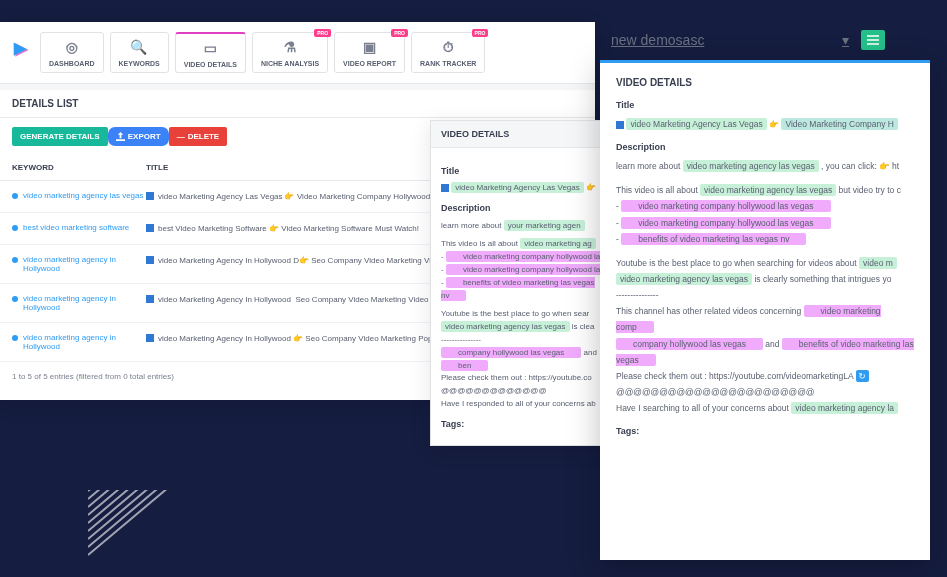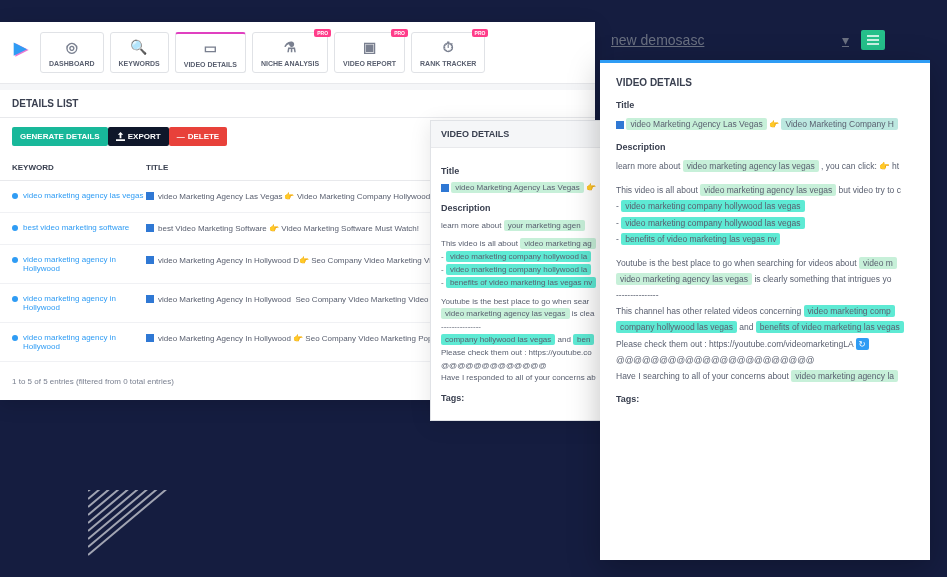--- a/index.html
+++ b/index.html
@@ -9,46 +9,46 @@
 .logo { width:20px; height:20px; margin-top:8px; }
 .nav-tabs { display:flex; gap:6px; }
 .nav-tab { background:#fff; border:1px solid #e0e2e6; border-radius:3px; padding:6px 8px 4px; text-align:center; min-width:56px; cursor:pointer; position:relative; font-size:7px; color:#5a6070; font-weight:600; }
 .nav-tab.active { border-top:2px solid #e040c0; }
 .nav-tab .ico { width:18px; height:18px; margin:0 auto 3px; display:block; }
 .pro-badge { position:absolute; top:-4px; right:-4px; background:#ff3d8a; color:#fff; font-size:5px; padding:1px 3px; border-radius:2px; font-weight:700; }
 .section-header { background:#fff; padding:8px 12px; font-size:10px; font-weight:700; color:#3a4050; border-bottom:1px solid #e8e9ec; margin-top:6px; }
 .toolbar { background:#fff; padding:8px 12px; display:flex; align-items:center; }
 .btn { border:none; padding:5px 8px; font-size:8px; color:#fff; cursor:pointer; border-radius:2px; display:inline-flex; align-items:center; gap:3px; font-weight:600; }
 .btn-teal { background:#18b89a; }
-.btn-blue { background:#0f172a; }
+.btn-blue { background:#3b82f6;border-radius:7px; }
 .btn-red { background:#e8413a; }
 .search-wrap { margin-left:auto; position:relative; }
 .search-input { border:1px solid #dde0e6; border-radius:2px; padding:4px 22px 4px 6px; font-size:8px; width:110px; color:#666; }
 .search-ico { position:absolute; right:5px; top:5px; }
 .tbl-head { background:#fff; padding:8px 12px; display:flex; font-size:8px; font-weight:700; color:#3a4050; border-bottom:1px solid #e8e9ec; }
 .col-kw { width:134px; }
 .col-title { flex:1; }
 .col-date { width:60px; text-align:right; }
 .tbl-row { background:#fff; padding:10px 12px; display:flex; font-size:8px; color:#5a6070; border-bottom:1px solid #f0f1f4; }
 .tbl-row .col-kw { color:#2f9cf4; display:flex; gap:5px; align-items:flex-start; }
 .bullet { width:6px; height:6px; background:#2f9cf4; border-radius:50%; flex-shrink:0; margin-top:2px; }
 .tbl-row .col-title { line-height:1.4; display:flex; gap:4px; align-items:flex-start; }
 .mini-ico { width:8px; height:8px; background:#2f78d4; flex-shrink:0; margin-top:1px; }
 .pointer { font-size:8px; }
-.tbl-foot { background:#fff; padding:10px 12px; display:flex; align-items:center; font-size:8px; color:#7a8090; }
+.tbl-foot { background:#fff; padding:10px 12px; display:flex; align-items:flex-start; font-size:8px; color:#7a8090; }
 .pager { margin-left:auto; display:flex; gap:4px; align-items:center; }
 .pg { padding:4px 6px; color:#999; cursor:pointer; font-size:9px; }
 .pg.active { background:#2f9cf4; color:#fff; border-radius:2px; }
 
 .mid-panel { position:absolute; left:430px; top:120px; width:200px; background:#fff; border:1px solid #e0e2e6; box-shadow:0 4px 20px rgba(0,0,0,0.1); font-size:8px; color:#5a6070; }
 .mid-head { background:#f5f6f8; padding:8px 10px; font-weight:700; font-size:9px; color:#3a4050; border-bottom:1px solid #e8e9ec; }
 .mid-body { padding:10px; line-height:1.6; }
 .mid-body .lbl { font-weight:600; color:#3a4050; margin:6px 0 4px; font-size:9px; }
 .hl-green { background:#c7f0d9; padding:1px 4px; border-radius:2px; }
-.hl-pink { background:#5eead4; padding:1px 4px; border-radius:2px; }
+.hl-pink { background:#f0abfc; padding:1px 17px; border-radius:2px; }
 .hl-teal { background:#bce8e0; padding:1px 4px; border-radius:2px; }
 .yt-ico { display:inline-block; width:8px; height:8px; background:#2f78d4; vertical-align:middle; }
 
 .right-panel { position:absolute; left:600px; top:60px; width:330px; height:500px; background:#fff; border-top:3px solid #2f9cf4; box-shadow:0 8px 30px rgba(0,0,0,0.25); font-size:9px; color:#5a6070; padding:14px 16px; overflow:hidden; }
 .right-panel h3 { font-size:10px; font-weight:700; color:#3a4050; margin-bottom:12px; }
 .right-panel .lbl { font-weight:600; color:#3a4050; margin:10px 0 6px; font-size:9px; }
 .right-panel .desc-line { line-height:1.9; font-size:8.5px; }
 
 .top-extra { position:absolute; left:605px; top:28px; width:280px; display:flex; gap:6px; align-items:center; }
 .dropdown { flex:1; border:none; background:transparent; font-size:14px; color:#6a7080; padding:4px 6px; cursor:pointer; display:flex; justify-content:space-between;text-decoration:underline; }

